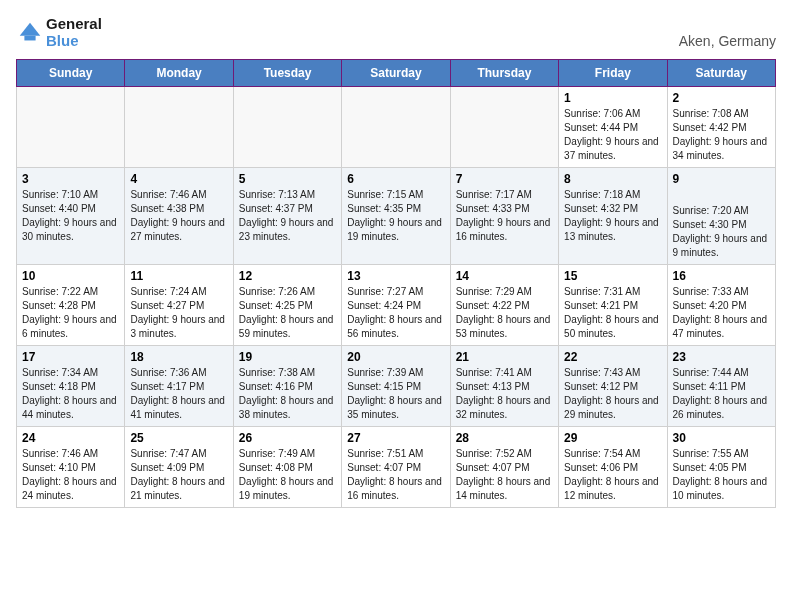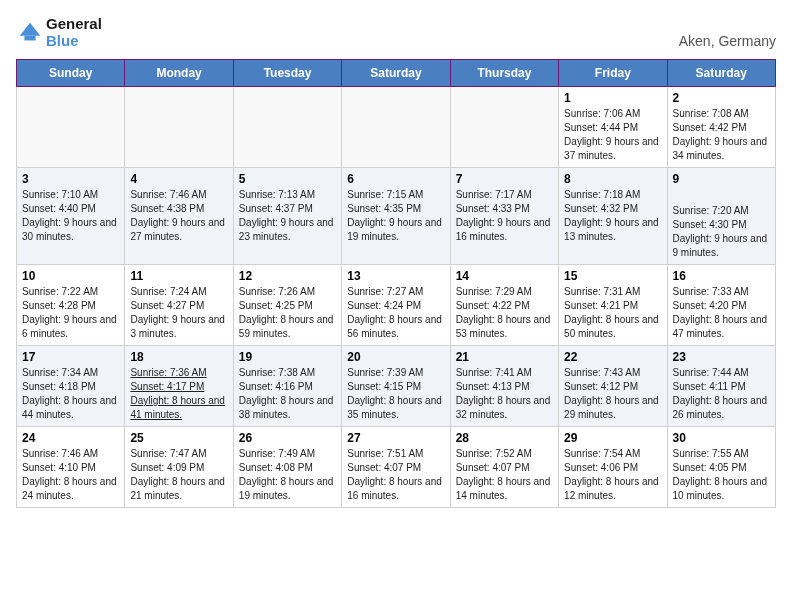--- a/index.html
+++ b/index.html
@@ -221,21 +221,21 @@
       </tr>
       <tr>
         <td>
           <div class="day-num">17</div>
           <div class="day-detail" style="white-space: pre-line;">Sunrise: 7:34 AM
 Sunset: 4:18 PM
 Daylight: 8 hours and 44 minutes.</div>
         </td>
         <td>
           <div class="day-num">18</div>
-          <div class="day-detail" style="white-space: pre-line; text-decoration: underline;">Sunrise: 7:36 AM
+          <div class="day-detail" style="white-space: pre-line;">Sunrise: 7:36 AM
 Sunset: 4:17 PM
 Daylight: 8 hours and 41 minutes.</div>
         </td>
         <td>
           <div class="day-num">19</div>
           <div class="day-detail" style="white-space: pre-line;">Sunrise: 7:38 AM
 Sunset: 4:16 PM
 Daylight: 8 hours and 38 minutes.</div>
         </td>
         <td>

